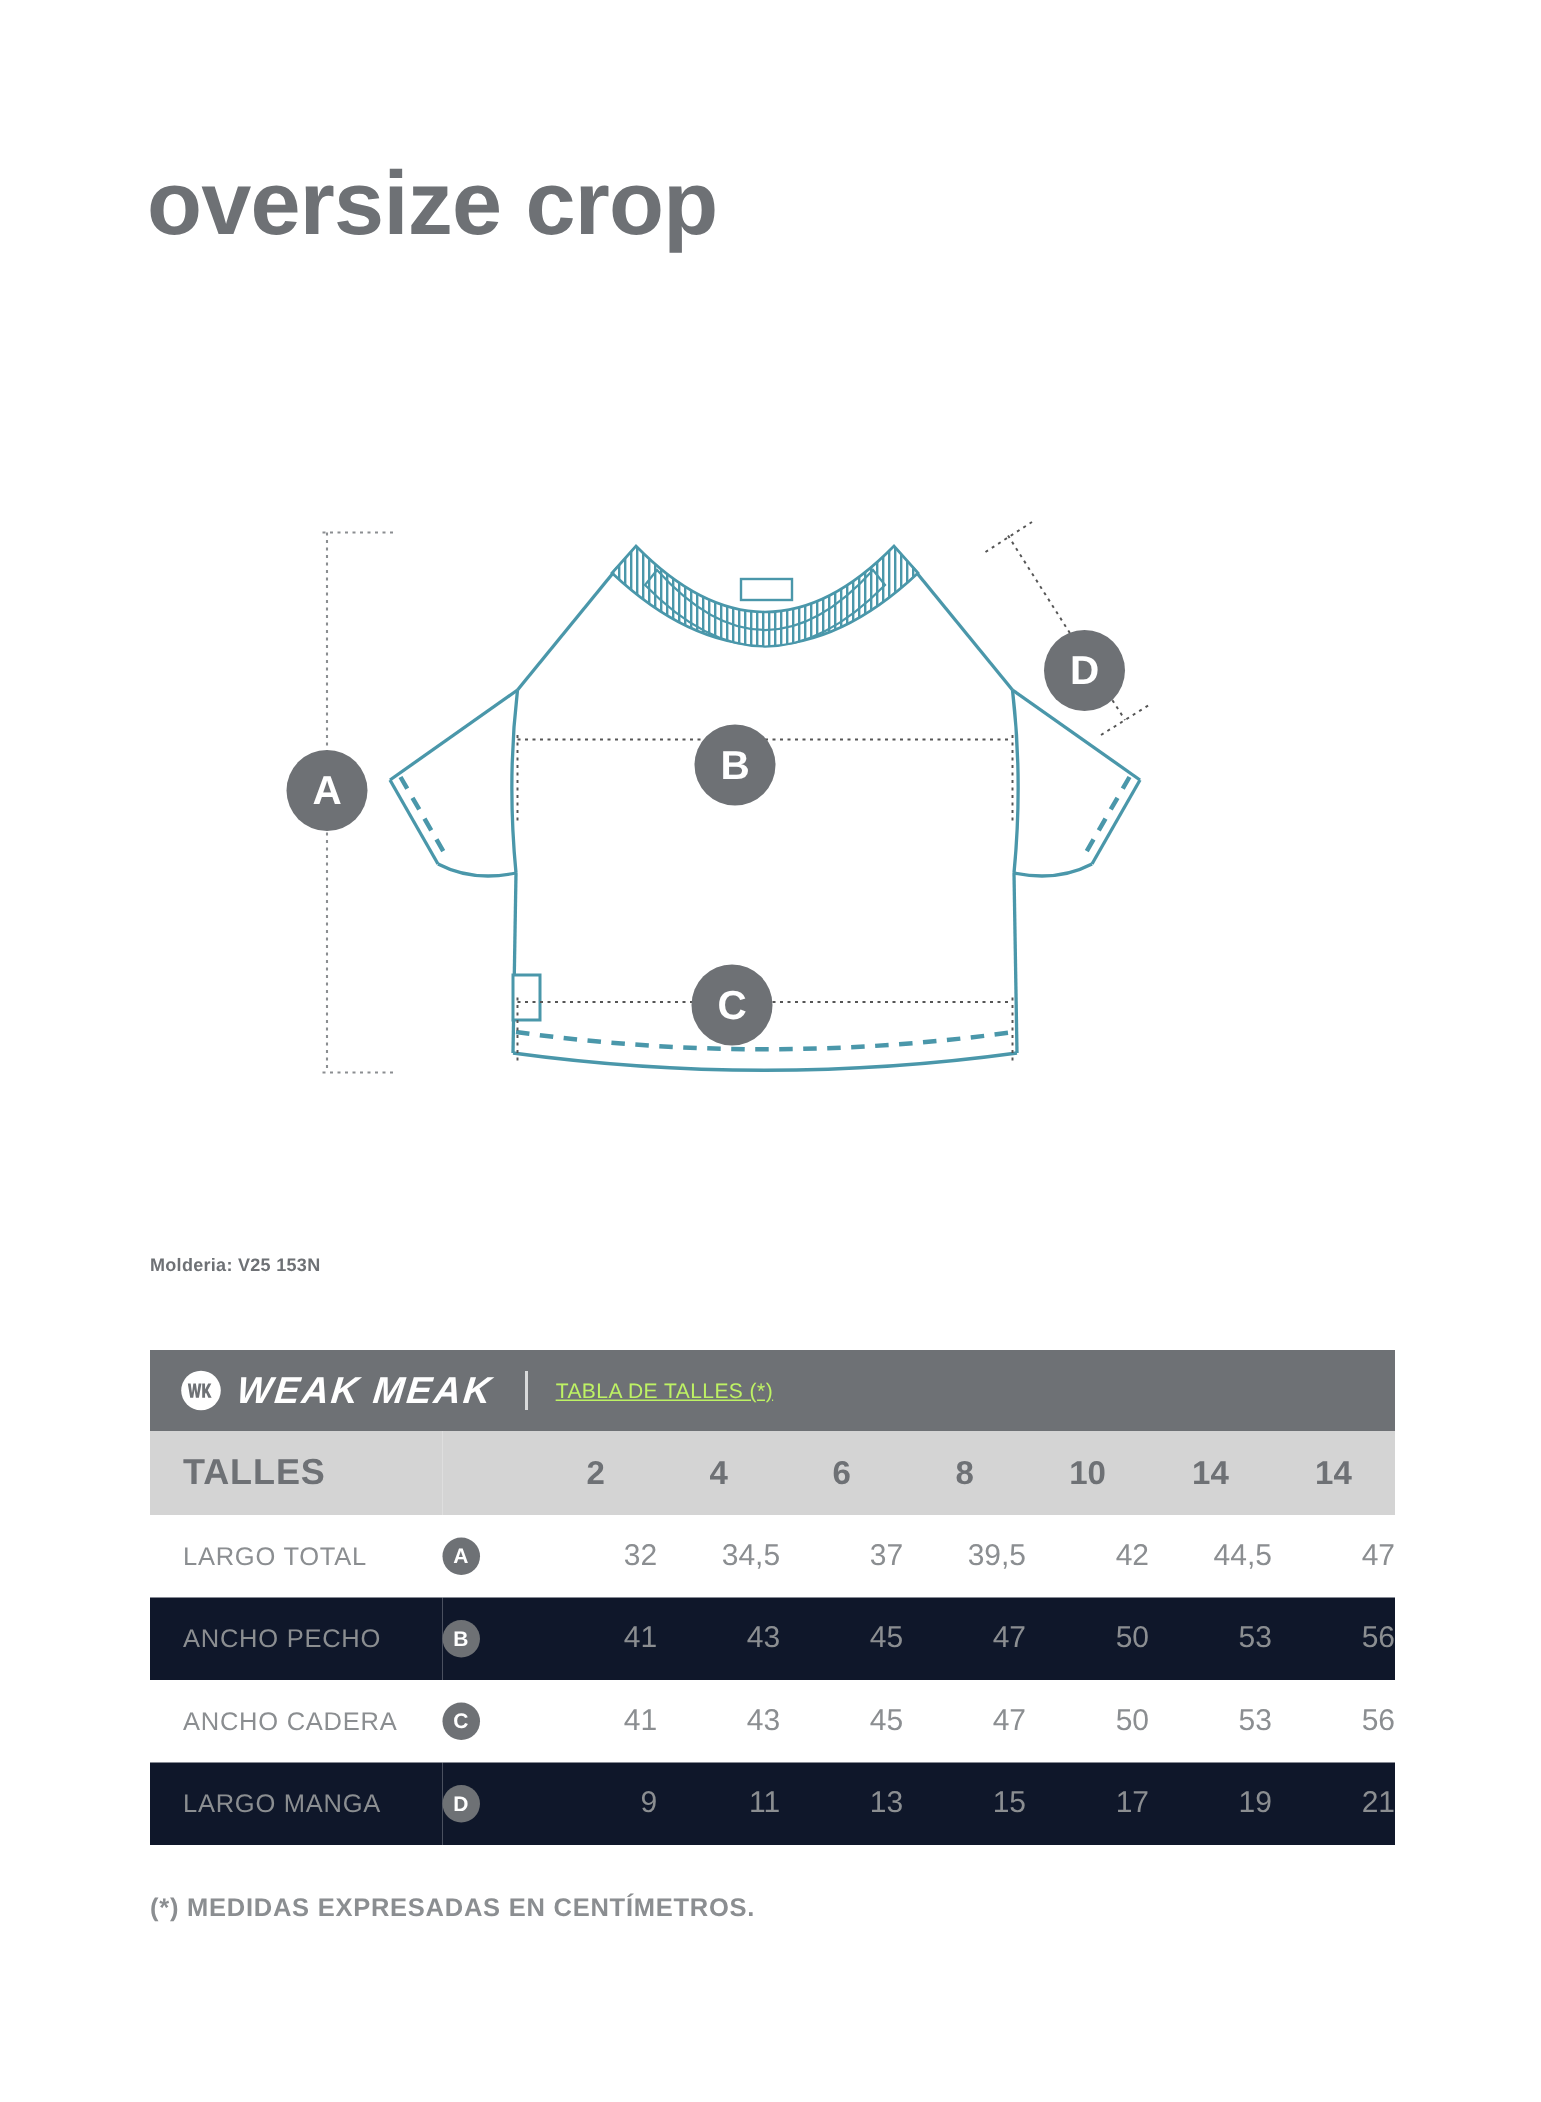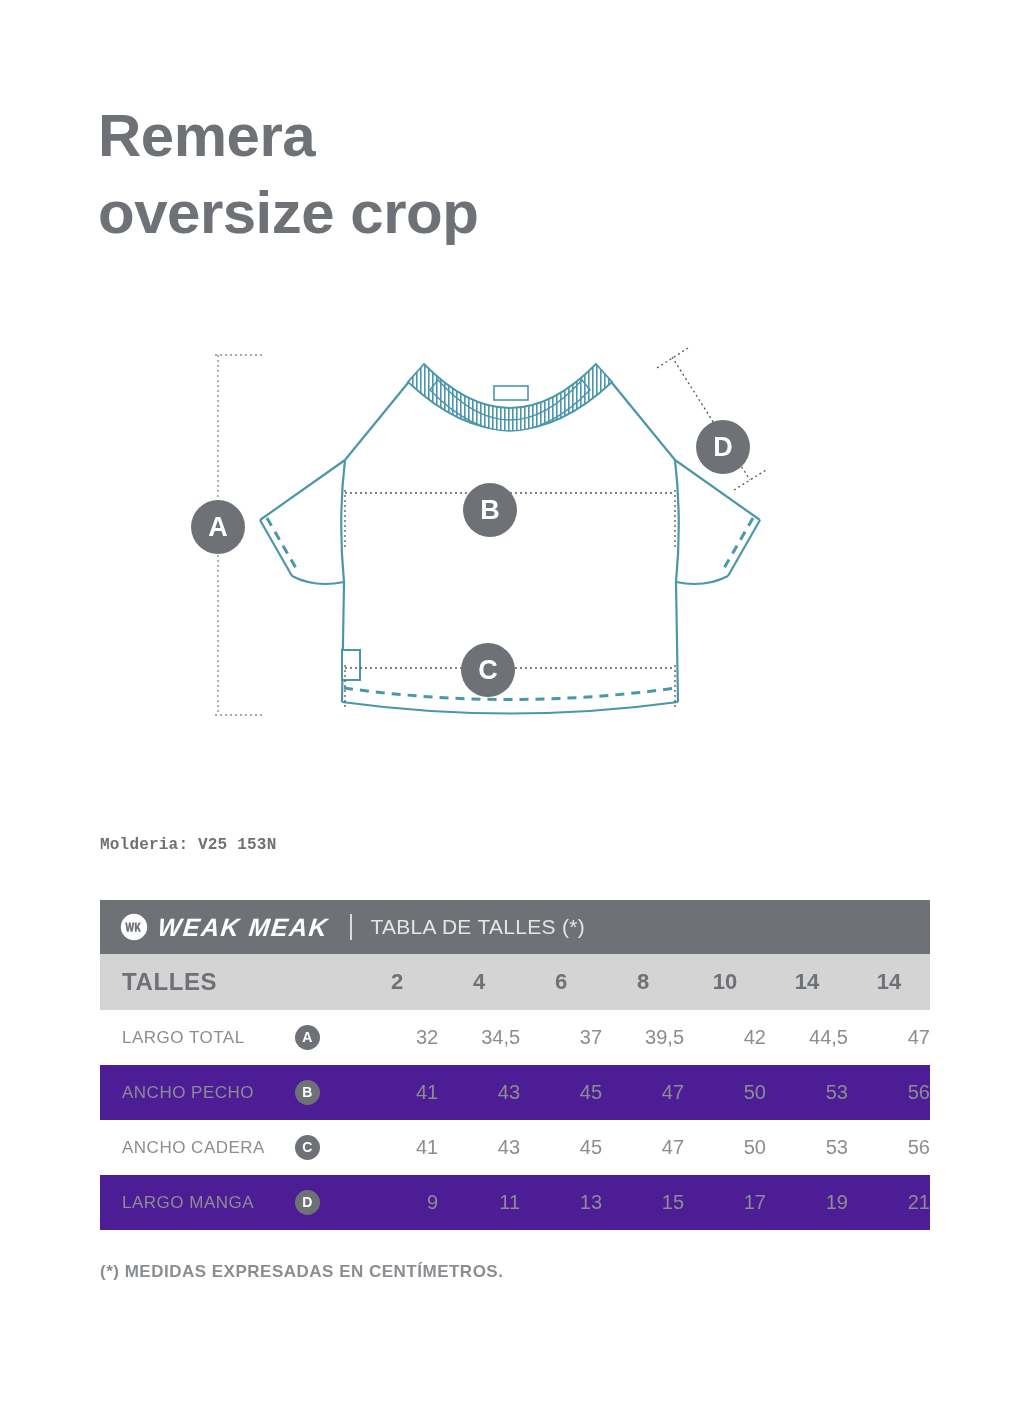--- a/index.html
+++ b/index.html
@@ -39,25 +39,24 @@
     width: 700px;
     height: 450px;
   }
   .diagram svg { display: block; }
 
   
   .molderia {
     position: absolute;
     left: 100px;
     top: 836px;
-    font-size: 16px;
+    font-size: 12px;
     font-weight: bold;
     color: #6e7175;
     letter-spacing: 0.2px;
-    font-family: Liberation Mono, monospace;
   }
 
   
   .table-wrap {
     position: absolute;
     left: 100px;
     top: 900px;
     width: 830px;
   }
   .tbl-header {
@@ -84,24 +83,25 @@
     white-space: nowrap;
   }
   .hdr-divider {
     width: 2px;
     height: 26px;
     background: #d9dadb;
     margin: 0 18px 0 22px;
     flex: 0 0 auto;
   }
   .hdr-title {
-    color: #e5e5e5;
-    font-size: 21px;
+    color: #bef264;
+    font-size: 14px;
     letter-spacing: 0.3px;
     white-space: nowrap;
+    text-decoration: underline;
   }
 
   table.sizes {
     width: 830px;
     border-collapse: collapse;
     table-layout: fixed;
   }
   table.sizes td, table.sizes th {
     padding: 0;
     margin: 0;
@@ -124,21 +124,21 @@
   }
   tr.size-row-head .sz {
     font-size: 22px;
     font-weight: bold;
     color: #6e7175;
     text-align: center;
   }
 
   tr.data-row { height: 55px; }
   tr.data-row.odd  { background: #ffffff; }
-  tr.data-row.even { background: #4c1d95; }
+  tr.data-row.even { background: #0f172a; }
   tr.data-row .lbl {
     font-size: 17px;
     color: #8b8e91;
     text-align: left;
     padding-left: 22px;
     letter-spacing: 0.5px;
     white-space: nowrap;
   }
   tr.data-row .bdg { text-align: left; }
   tr.data-row .val {
@@ -168,21 +168,20 @@
     font-size: 17px;
     font-weight: bold;
     color: #8b8e91;
     letter-spacing: 0.5px;
   }
 </style>
 </head>
 <body>
 
 <div class="title-block">
-  <div class="title-line">Remera</div>
   <div class="title-line">oversize crop</div>
 </div>
 
 <div class="diagram">
   <svg width="700" height="450" viewBox="0 0 700 450" xmlns="http://www.w3.org/2000/svg">
     <defs>
 
       <pattern id="ribhatch" width="4" height="8" patternUnits="userSpaceOnUse">
         <rect width="4" height="8" fill="#ffffff"></rect>
         <rect x="0" y="0" width="1.6" height="8" fill="#4a97aa"></rect>

